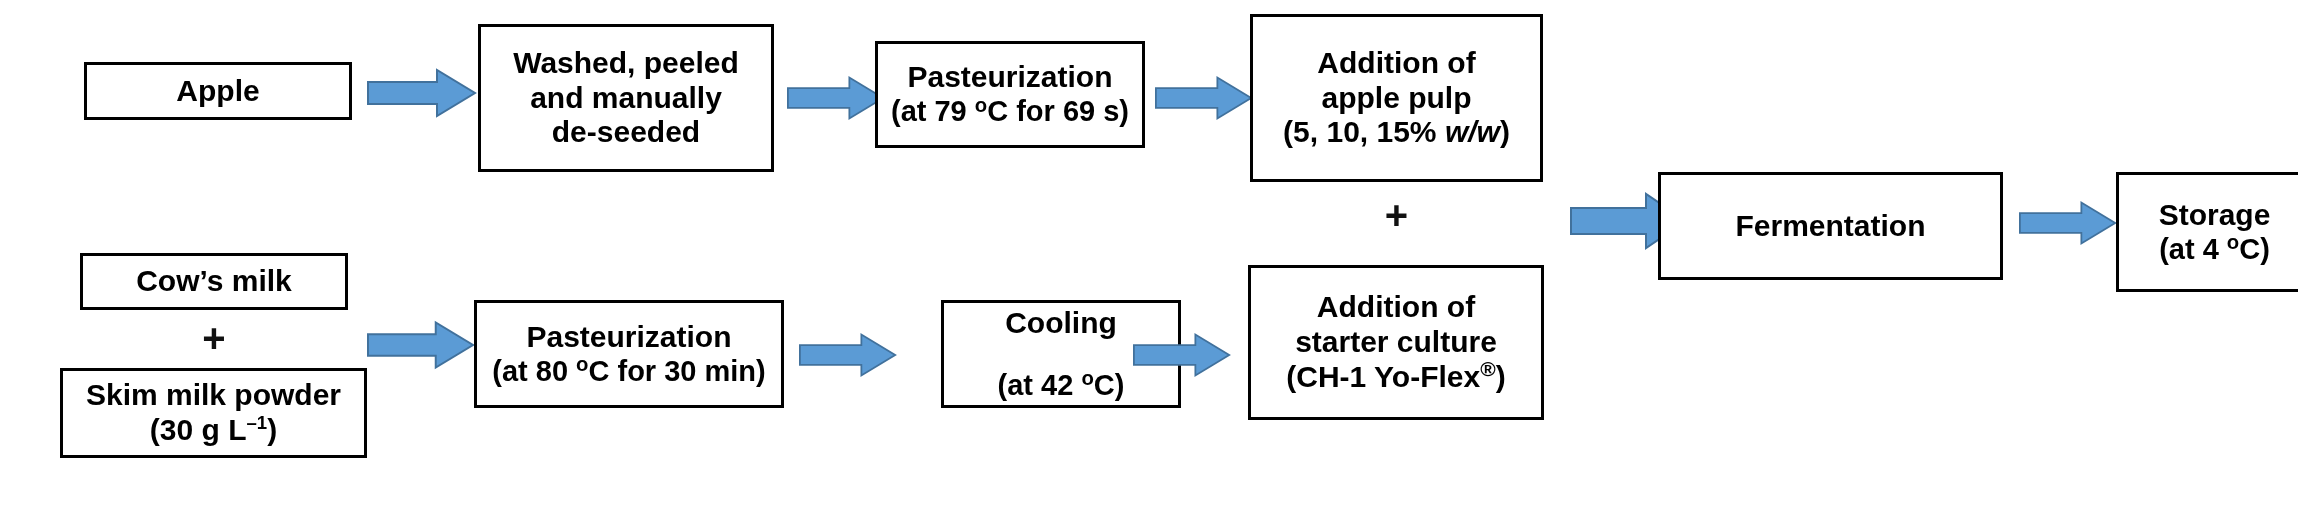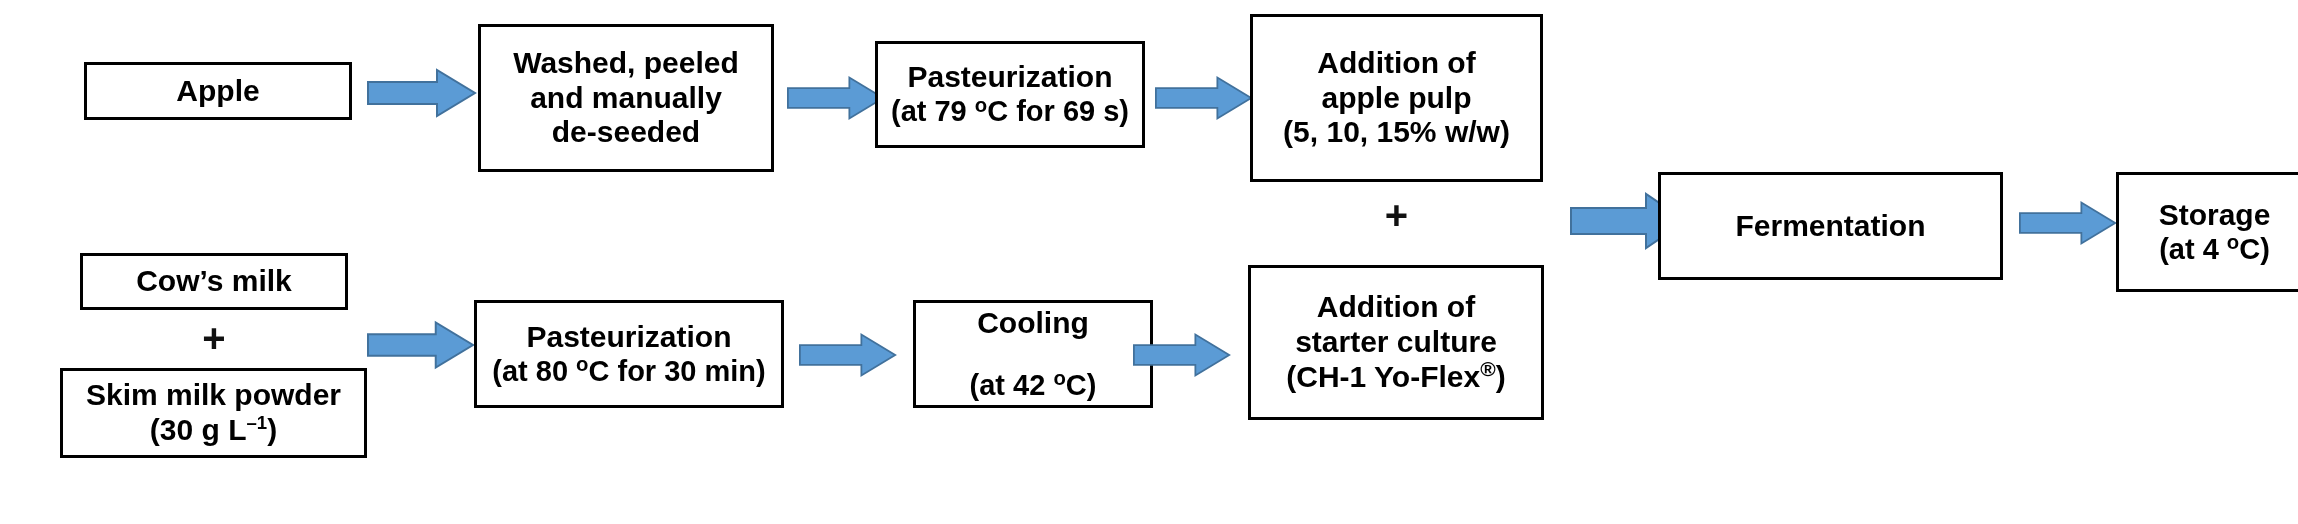--- a/index.html
+++ b/index.html
@@ -41,21 +41,21 @@
   .ln.strong {
     font-weight: bold;
     font-size: 30px;
   }
   .ln.sub {
     font-weight: bold;
     font-size: 29px;
   }
 
   
-  .it { }
+  .it { font-style: italic; }
   
   sup.sup {
     font-size: 0.62em;
     vertical-align: super;
     line-height: 0;
   }
   .reg {
     font-size: 0.70em;
     vertical-align: super;
     line-height: 0;
@@ -151,21 +151,21 @@
     <span class="ln strong">Pasteurization</span>
     <span class="ln sub"><span>(at 80 </span><span class="deg">o</span><span>C for 30 min)</span></span>
   </div>
 
   <div class="arrow" style="left:762px; top:330px;">
     <svg width="98" height="50" viewBox="0 0 110 50">
       <polygon points="1,14 70,14 70,2 108,25 70,48 70,36 1,36" fill="#5B9BD5" stroke="#41719C" stroke-width="2"></polygon>
     </svg>
   </div>
 
-  <div class="box" style="left:876px; top:300px; width:240px; height:108px;gap:28px;">
+  <div class="box" style="left:904px; top:300px; width:240px; height:108px;gap:28px;">
     <span class="ln strong">Cooling</span>
     <span class="ln sub"><span>(at 42 </span><span class="deg">o</span><span>C)</span></span>
   </div>
 
   <div class="arrow" style="left:1096px; top:330px;">
     <svg width="98" height="50" viewBox="0 0 110 50">
       <polygon points="1,14 70,14 70,2 108,25 70,48 70,36 1,36" fill="#5B9BD5" stroke="#41719C" stroke-width="2"></polygon>
     </svg>
   </div>
 

